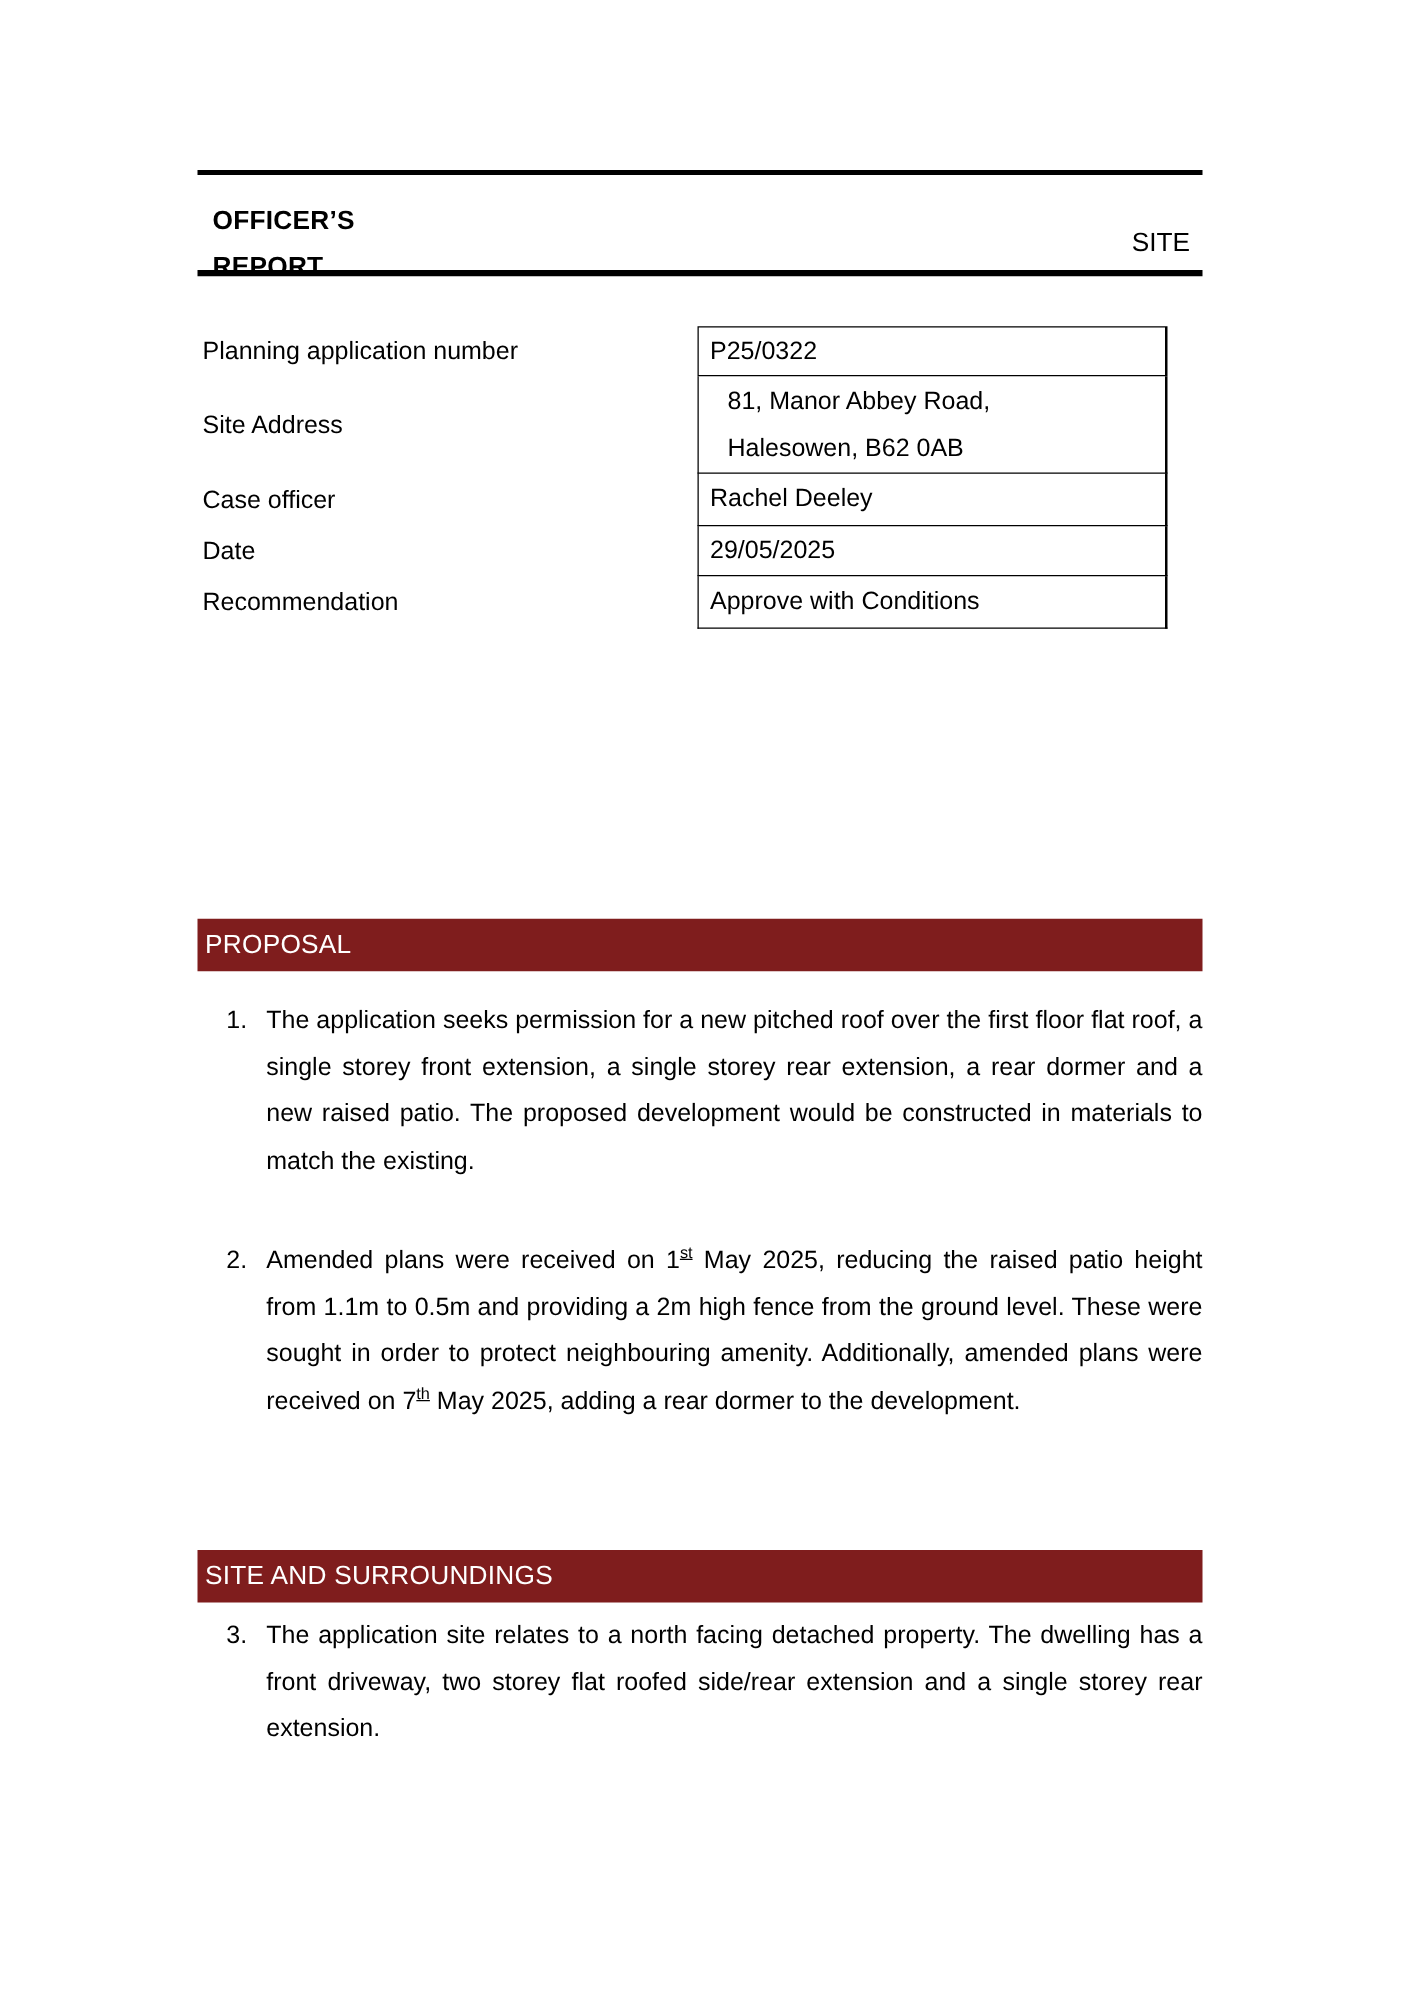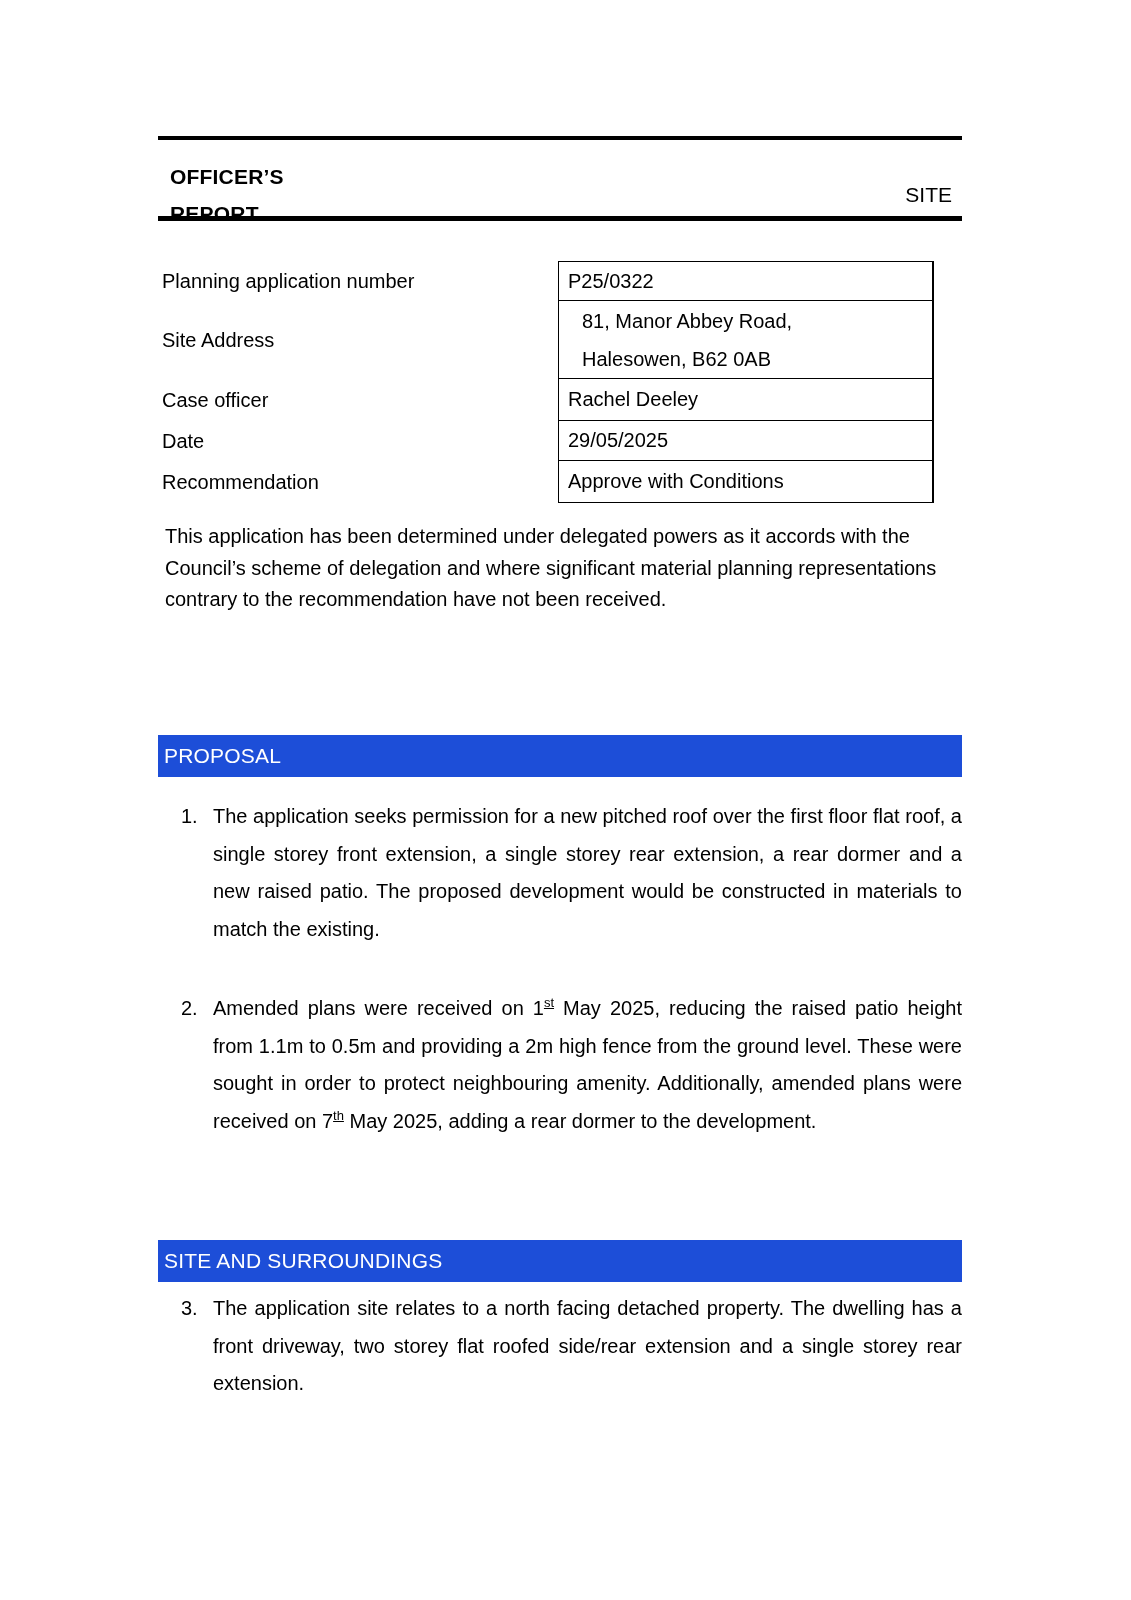--- a/index.html
+++ b/index.html
@@ -94,21 +94,21 @@
     font-size: 20px;
     line-height: 31.7px;
     text-align: left;
   }
 
   .section-bar {
     position: absolute;
     left: 158px;
     width: 804px;
     height: 42px;
-    background: #1d4ed8;
+    background: #7f1d1d;
     color: #ffffff;
     display: flex;
     align-items: center;
     padding-left: 6px;
     box-sizing: border-box;
     font-size: 21px;
     font-weight: normal;
     letter-spacing: 0.2px;
   }
   .bar-proposal { top: 735px; }
@@ -168,21 +168,20 @@
     <div class="lbl">Case officer</div>
     <div class="val">Rachel Deeley</div>
 
     <div class="lbl">Date</div>
     <div class="val">29/05/2025</div>
 
     <div class="lbl">Recommendation</div>
     <div class="val">Approve with Conditions</div>
   </div>
 
-  <div class="delegation">This application has been determined under delegated powers as it accords with the Council’s scheme of delegation and where significant material planning representations contrary to the recommendation have not been received.</div>
 
   <div class="section-bar bar-proposal">
     <span>PROPOSAL</span>
   </div>
 
   <div class="list-item item-1">
     <span class="list-num">1.</span>
     <div class="list-body">The application seeks permission for a new pitched roof over the first floor flat roof, a single storey front extension, a single storey rear extension, a rear dormer and a new raised patio. The proposed development would be constructed in materials to match the existing.</div>
   </div>
 

